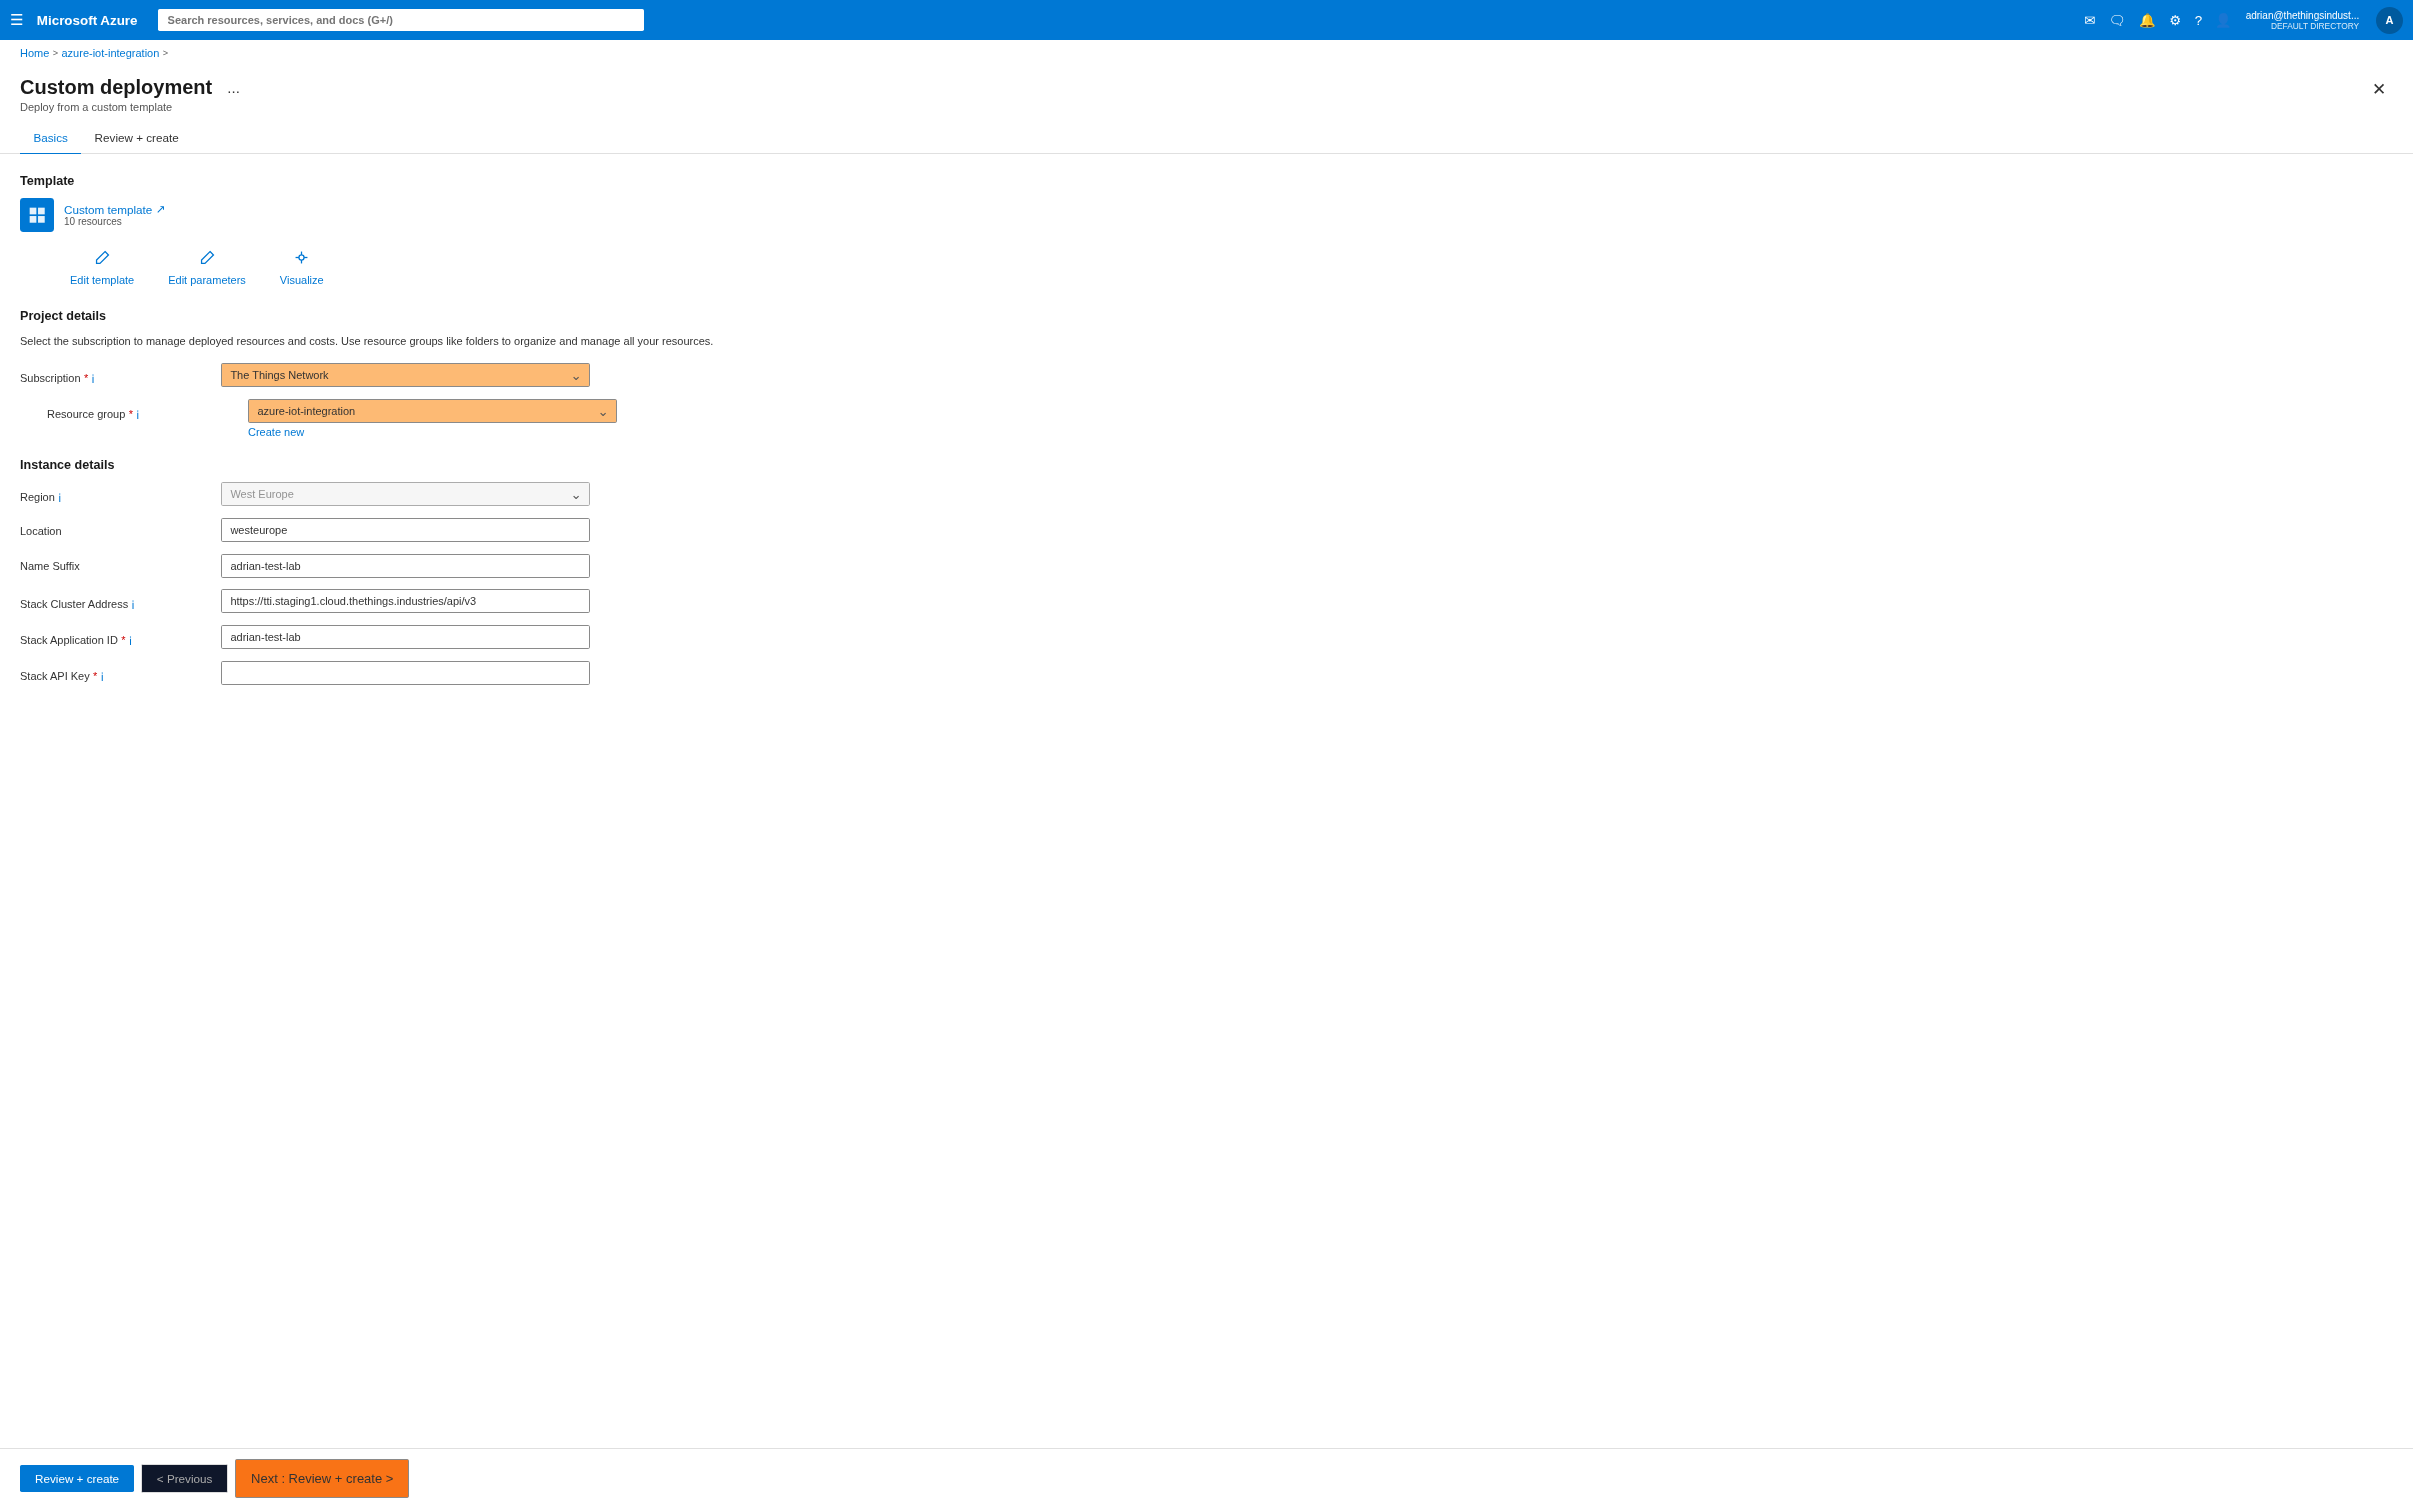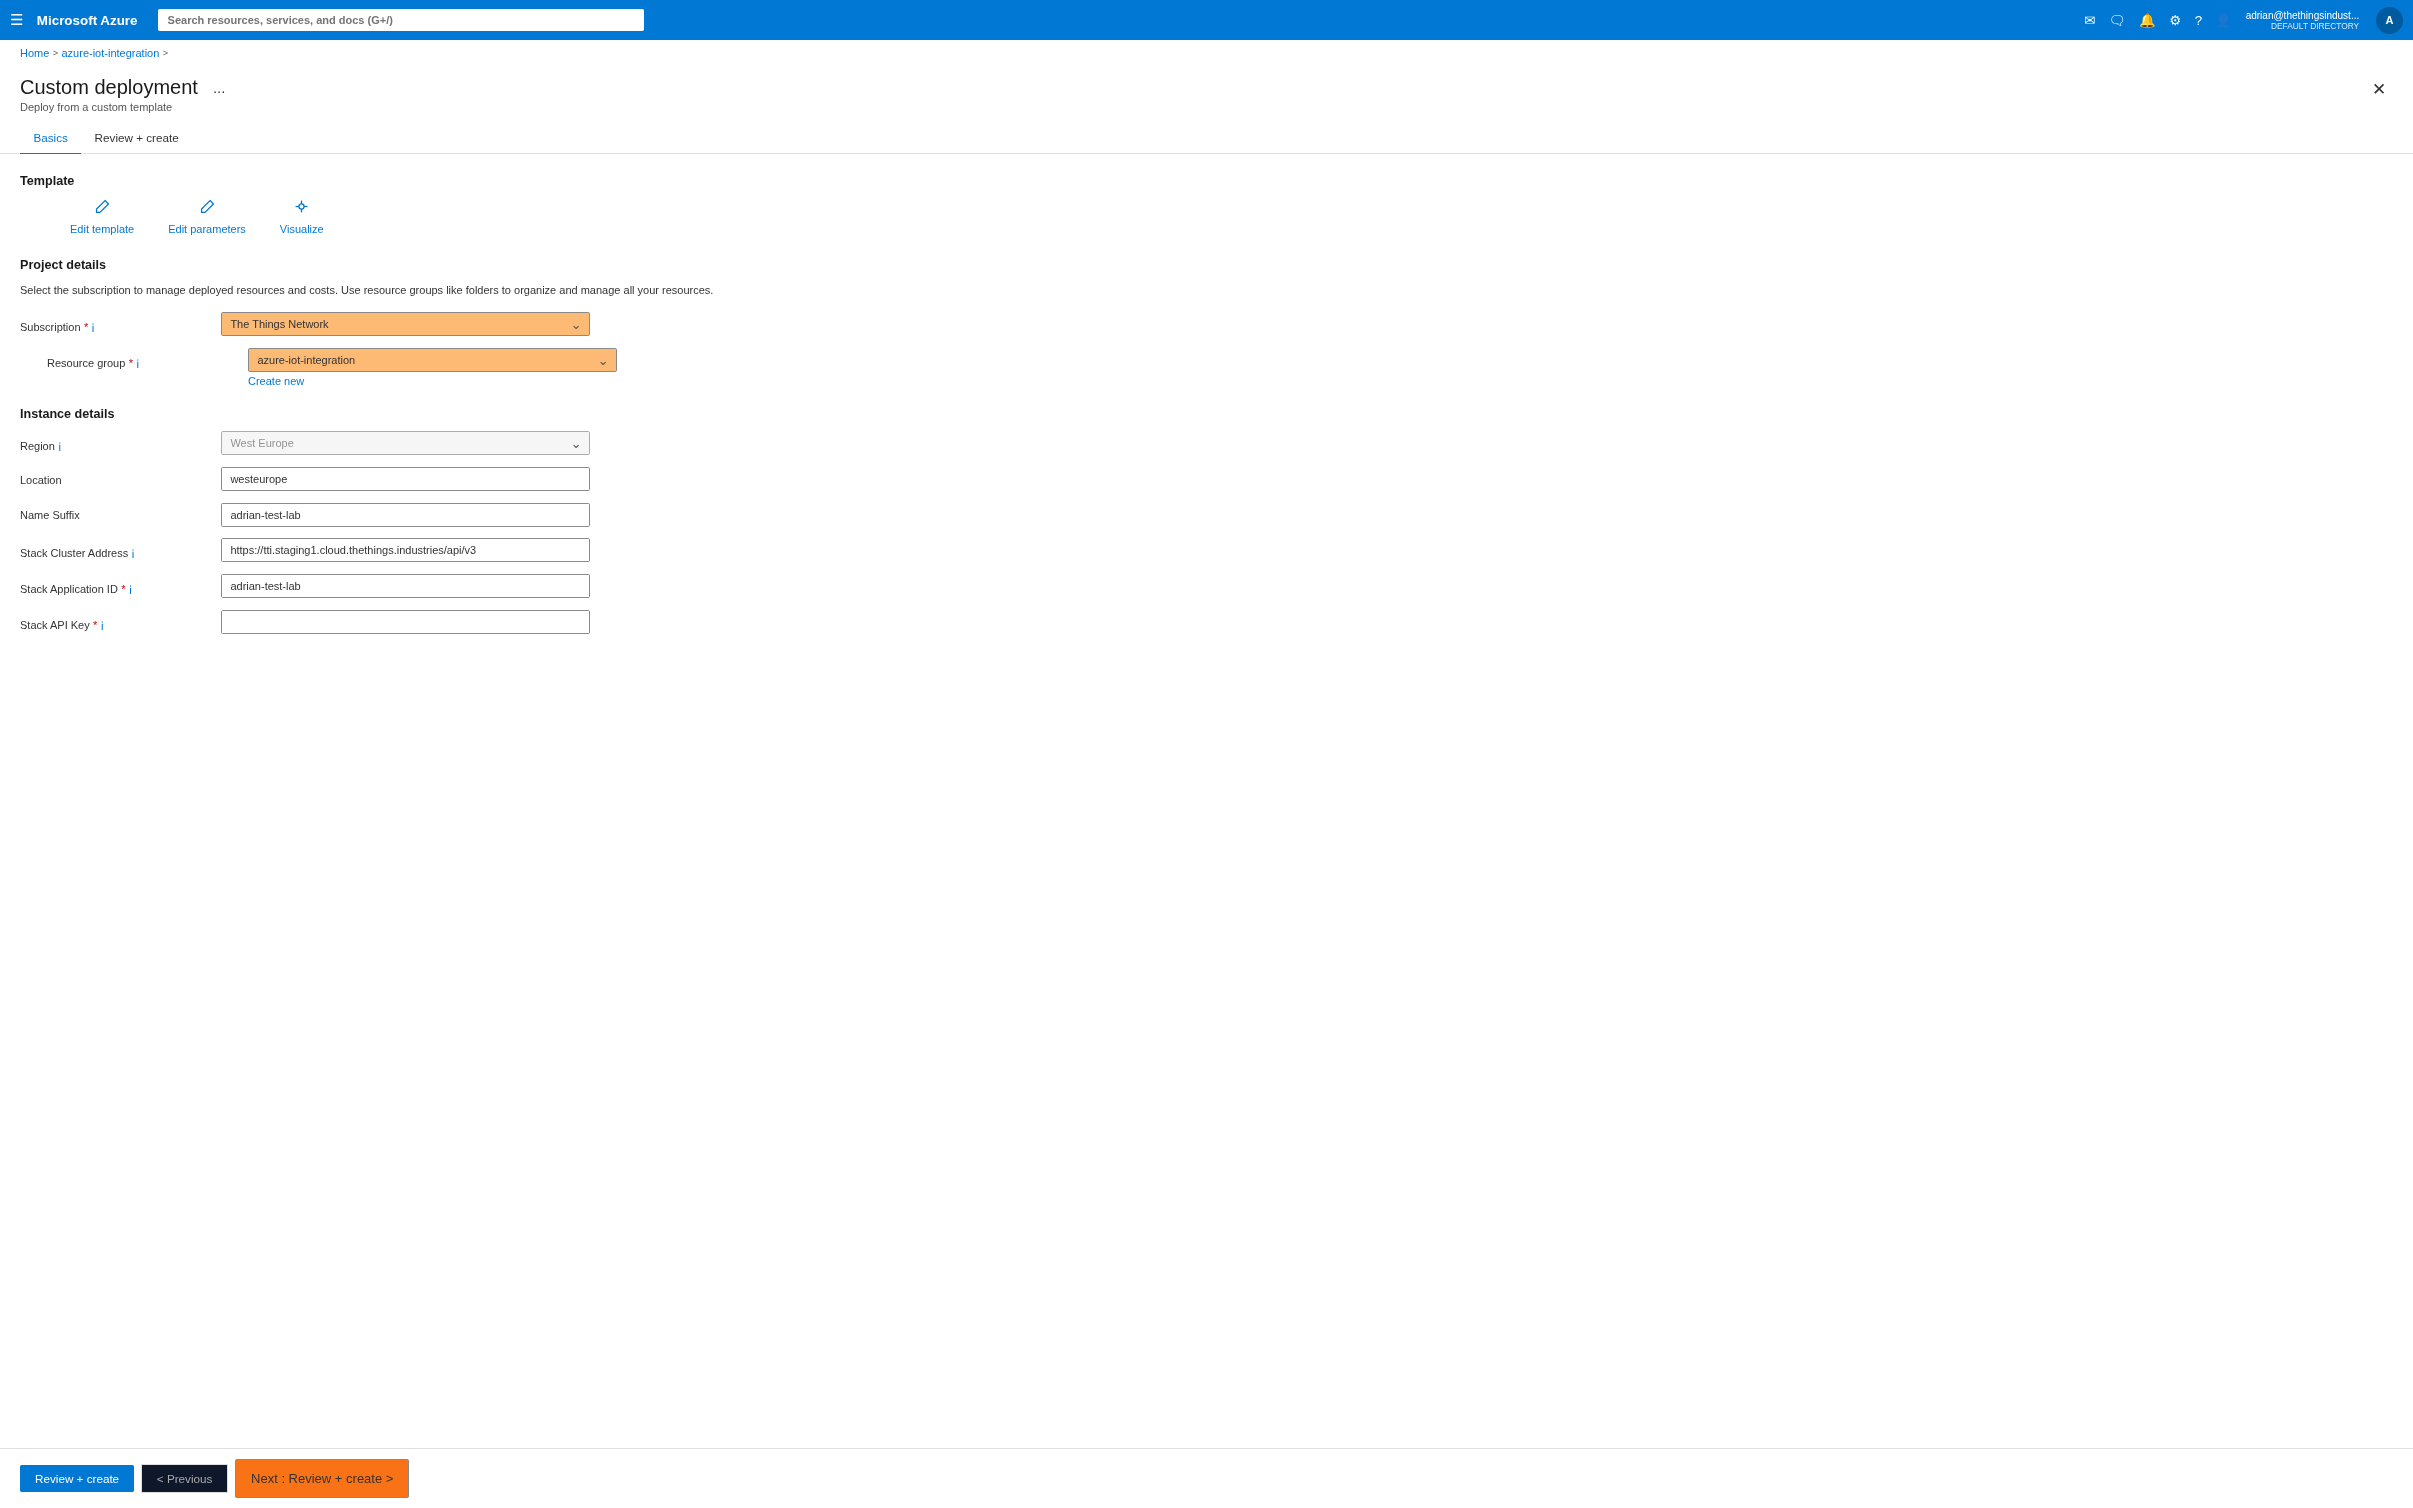--- a/index.html
+++ b/index.html
@@ -68,21 +68,21 @@
     .breadcrumb-sep { color: #666; font-size: 9.2px; }
 
     
     .page-header {
       display: flex;
       align-items: flex-start;
       padding: 10px 20px 3.4px 20px;
       justify-content: space-between;
     }
     .page-title-area {}
-    .page-title { font-size: 20px; font-weight: 400; color: #1a1a1a; }
+    .page-title { font-size: 20px; font-weight: 700; color: #1a1a1a; }
     .page-subtitle { font-size: 11px; color: #555; margin-top: 1.7px; }
     .ellipsis-btn {
       background: none; border: none; font-size: 15px; cursor: pointer; color: #333; padding: 3.4px 6.7px;
     }
     .close-btn {
       background: none; border: none; font-size: 17px; cursor: pointer; color: #333; padding: 3.4px 6.7px;
     }
 
     
     .tabs {
@@ -321,20 +321,37 @@
 <div class="tabs">
   <div class="tab active">Basics</div>
   <div class="tab">Review + create</div>
 </div>
 
 <div class="main-scroll">
   <div class="content">
 
     <div class="section-title">Template</div>
 
+    <div class="template-card">
+      <div class="template-icon">
+        <svg width="18.4" height="18.4" viewBox="0 0 22 22" fill="none">
+          <rect x="2" y="2" width="8" height="8" fill="white" opacity="0.9"></rect>
+          <rect x="12" y="2" width="8" height="8" fill="white" opacity="0.9"></rect>
+          <rect x="2" y="12" width="8" height="8" fill="white" opacity="0.9"></rect>
+          <rect x="12" y="12" width="8" height="8" fill="white" opacity="0.9"></rect>
+        </svg>
+      </div>
+      <div class="template-info">
+        <a class="template-link">
+          <span>Custom template</span>
+          <span>↗</span>
+        </a>
+        <div class="template-resources">10 resources</div>
+      </div>
+    </div>
 
     <div class="template-actions">
       <div class="template-action">
         <span class="template-action-icon">
           <svg width="17" height="17" viewBox="0 0 20 20" fill="none">
             <path d="M13 3l4 4L7 17H3v-4L13 3z" stroke="#0078d4" stroke-width="1.5" fill="none"></path>
           </svg>
         </span>
         <span class="template-action-label">Edit template</span>
       </div>

